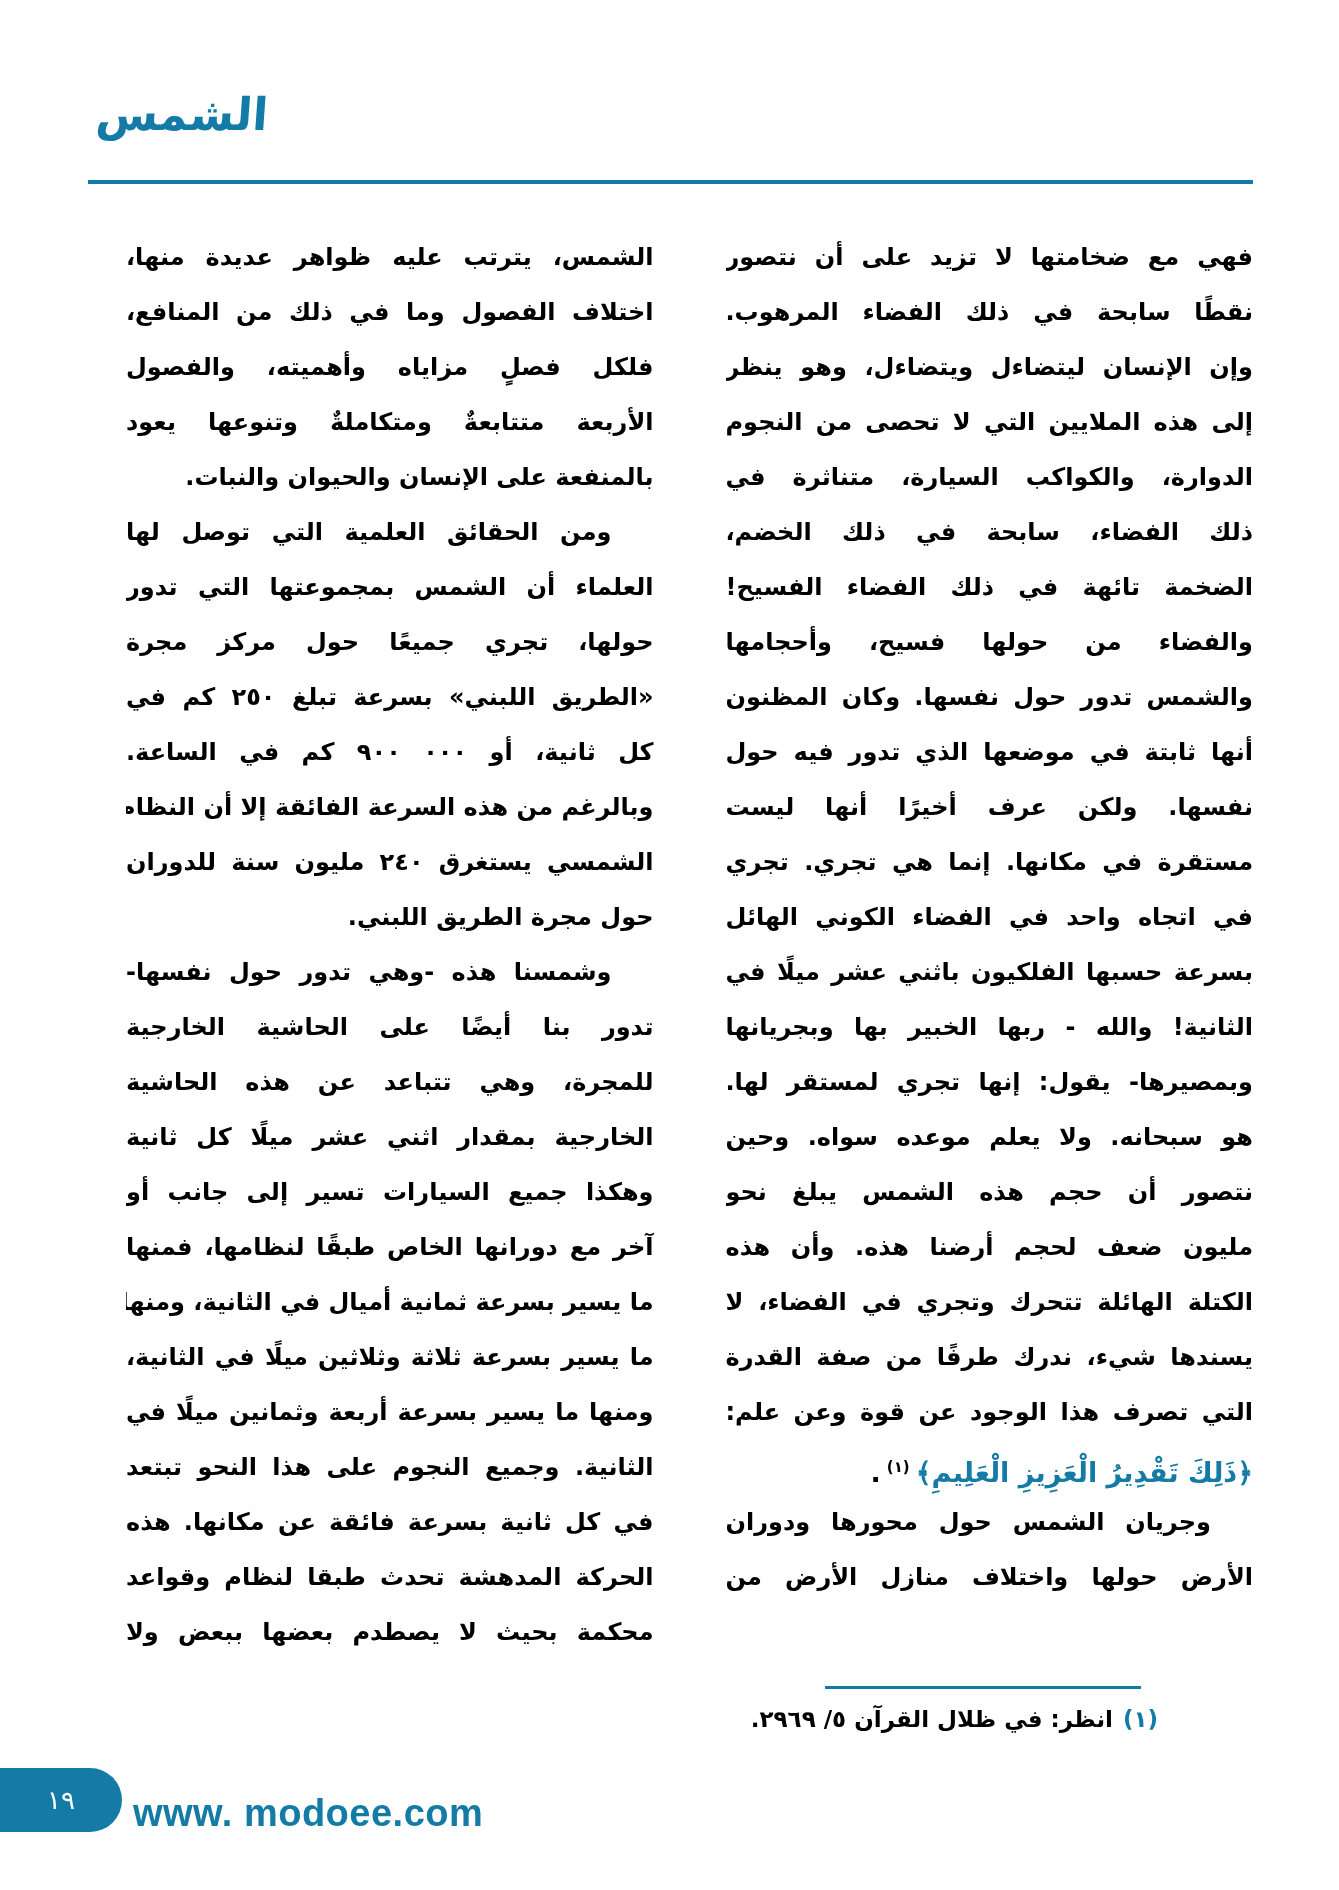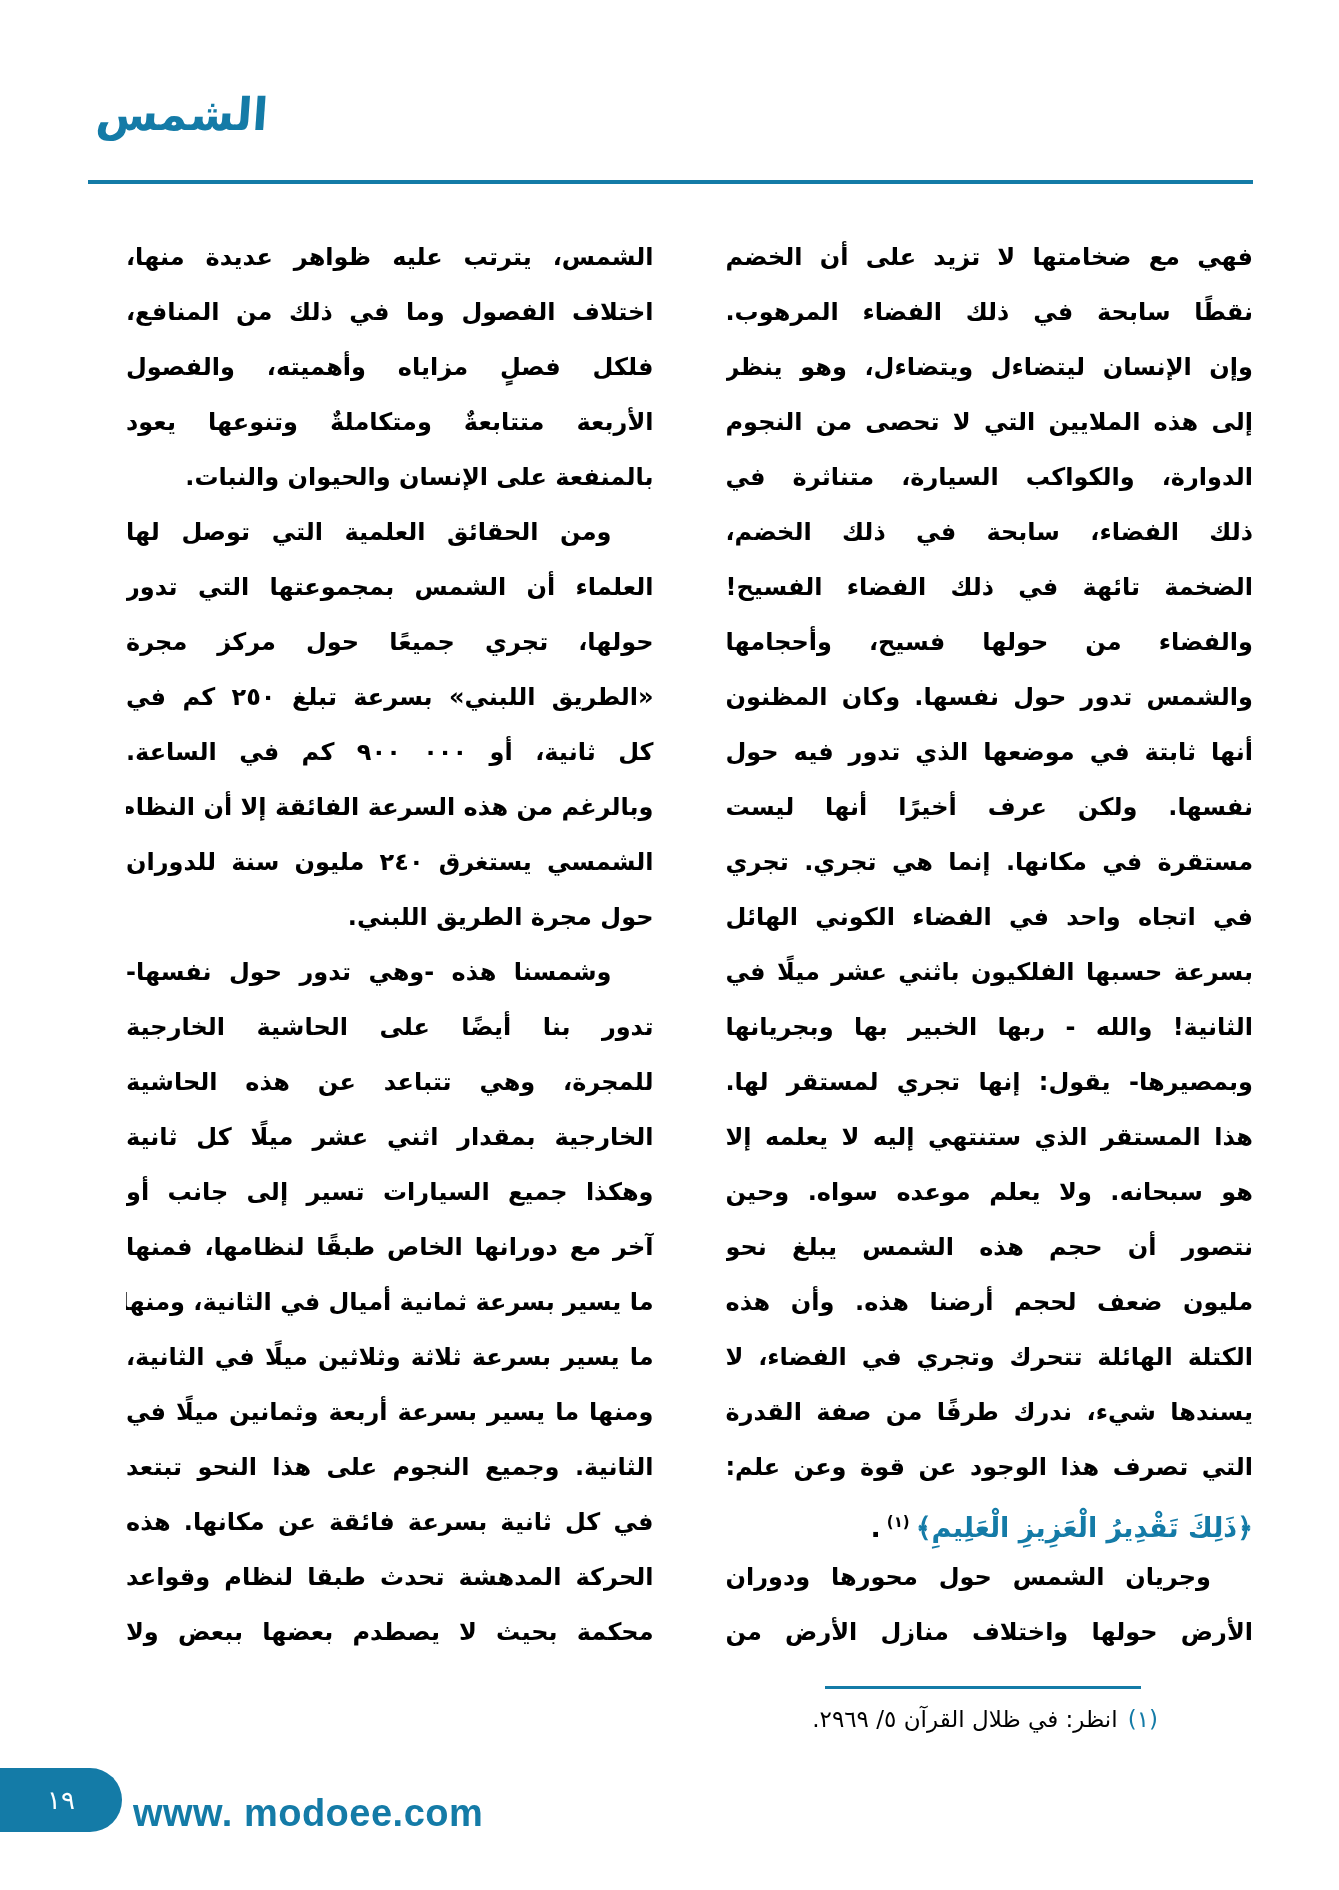--- a/index.html
+++ b/index.html
@@ -26,58 +26,57 @@
       font-size:27px; }
   .verse-ref  { color:var(--ink); font-size:15px; vertical-align:super;
       margin:0 6px; }
   .verse-tail { color:var(--ink); }
 
   .footnote-area { position:absolute; top:1686px; left:88px; width:1165px;
       direction:rtl; height:90px; }
   .footnote-rule { position:absolute; top:0; right:112px; width:316px; height:3px;
       background:var(--accent); }
   .footnote-line { position:absolute; top:20px; right:95px; font-size:23px;
-      font-weight:normal; direction:rtl; }
+      font-weight:bold; direction:rtl; }
   .footnote-marker { color:var(--accent); margin-left:10px; }
 
   .page-tab { position:absolute; top:1768px; left:0; width:122px; height:64px;
       background:var(--accent); border-radius:0 32px 32px 0; color:#ffffff;
       display:flex; align-items:center; justify-content:center;
       font-size:26px; font-weight:normal; }
   .site-url { position:absolute; top:1792px; left:133px; font-size:38px;
       color:var(--accent); font-family:"Liberation Sans", sans-serif;
       font-weight:bold; letter-spacing:0.5px; }
 </style>
 </head>
 <body>
 
 <div class="page">
 
   <div class="chapter-title">الشمس</div>
   <div class="header-rule"></div>
 
   <main class="columns">
     <div class="col" id="col-right">
-        <div class="line j">فهي مع ضخامتها لا تزيد على أن الخضم</div>
+        <div class="line j">فهي مع ضخامتها لا تزيد على أن نتصور</div>
         <div class="line j">نقطًا سابحة في ذلك الفضاء المرهوب.</div>
         <div class="line j">وإن الإنسان ليتضاءل ويتضاءل، وهو ينظر</div>
         <div class="line j">إلى هذه الملايين التي لا تحصى من النجوم</div>
         <div class="line j">الدوارة، والكواكب السيارة، متناثرة في</div>
         <div class="line j">ذلك الفضاء، سابحة في ذلك الخضم،</div>
         <div class="line j">الضخمة تائهة في ذلك الفضاء الفسيح!</div>
         <div class="line j">والفضاء من حولها فسيح، وأحجامها</div>
         <div class="line j">والشمس تدور حول نفسها. وكان المظنون</div>
         <div class="line j">أنها ثابتة في موضعها الذي تدور فيه حول</div>
         <div class="line j">نفسها. ولكن عرف أخيرًا أنها ليست</div>
         <div class="line j">مستقرة في مكانها. إنما هي تجري. تجري</div>
         <div class="line j">في اتجاه واحد في الفضاء الكوني الهائل</div>
         <div class="line j">بسرعة حسبها الفلكيون باثني عشر ميلًا في</div>
         <div class="line j">الثانية! والله - ربها الخبير بها وبجريانها</div>
         <div class="line j">وبمصيرها- يقول: إنها تجري لمستقر لها.</div>
-        <div class="line j">هذا المستقر الذي ستنتهي إليه لا يعلمه إلا</div>
         <div class="line j">هو سبحانه. ولا يعلم موعده سواه. وحين</div>
         <div class="line j">نتصور أن حجم هذه الشمس يبلغ نحو</div>
         <div class="line j">مليون ضعف لحجم أرضنا هذه. وأن هذه</div>
         <div class="line j">الكتلة الهائلة تتحرك وتجري في الفضاء، لا</div>
         <div class="line j">يسندها شيء، ندرك طرفًا من صفة القدرة</div>
         <div class="line j">التي تصرف هذا الوجود عن قوة وعن علم:</div>
         <div class="line verse"><span>﴿ذَلِكَ تَقْدِيرُ الْعَزِيزِ الْعَلِيمِ﴾</span><span class="verse-ref">(١)</span><span class="verse-tail">.</span></div>
         <div class="line j indent">وجريان الشمس حول محورها ودوران</div>
         <div class="line j">الأرض حولها واختلاف منازل الأرض من</div>
       </div>

